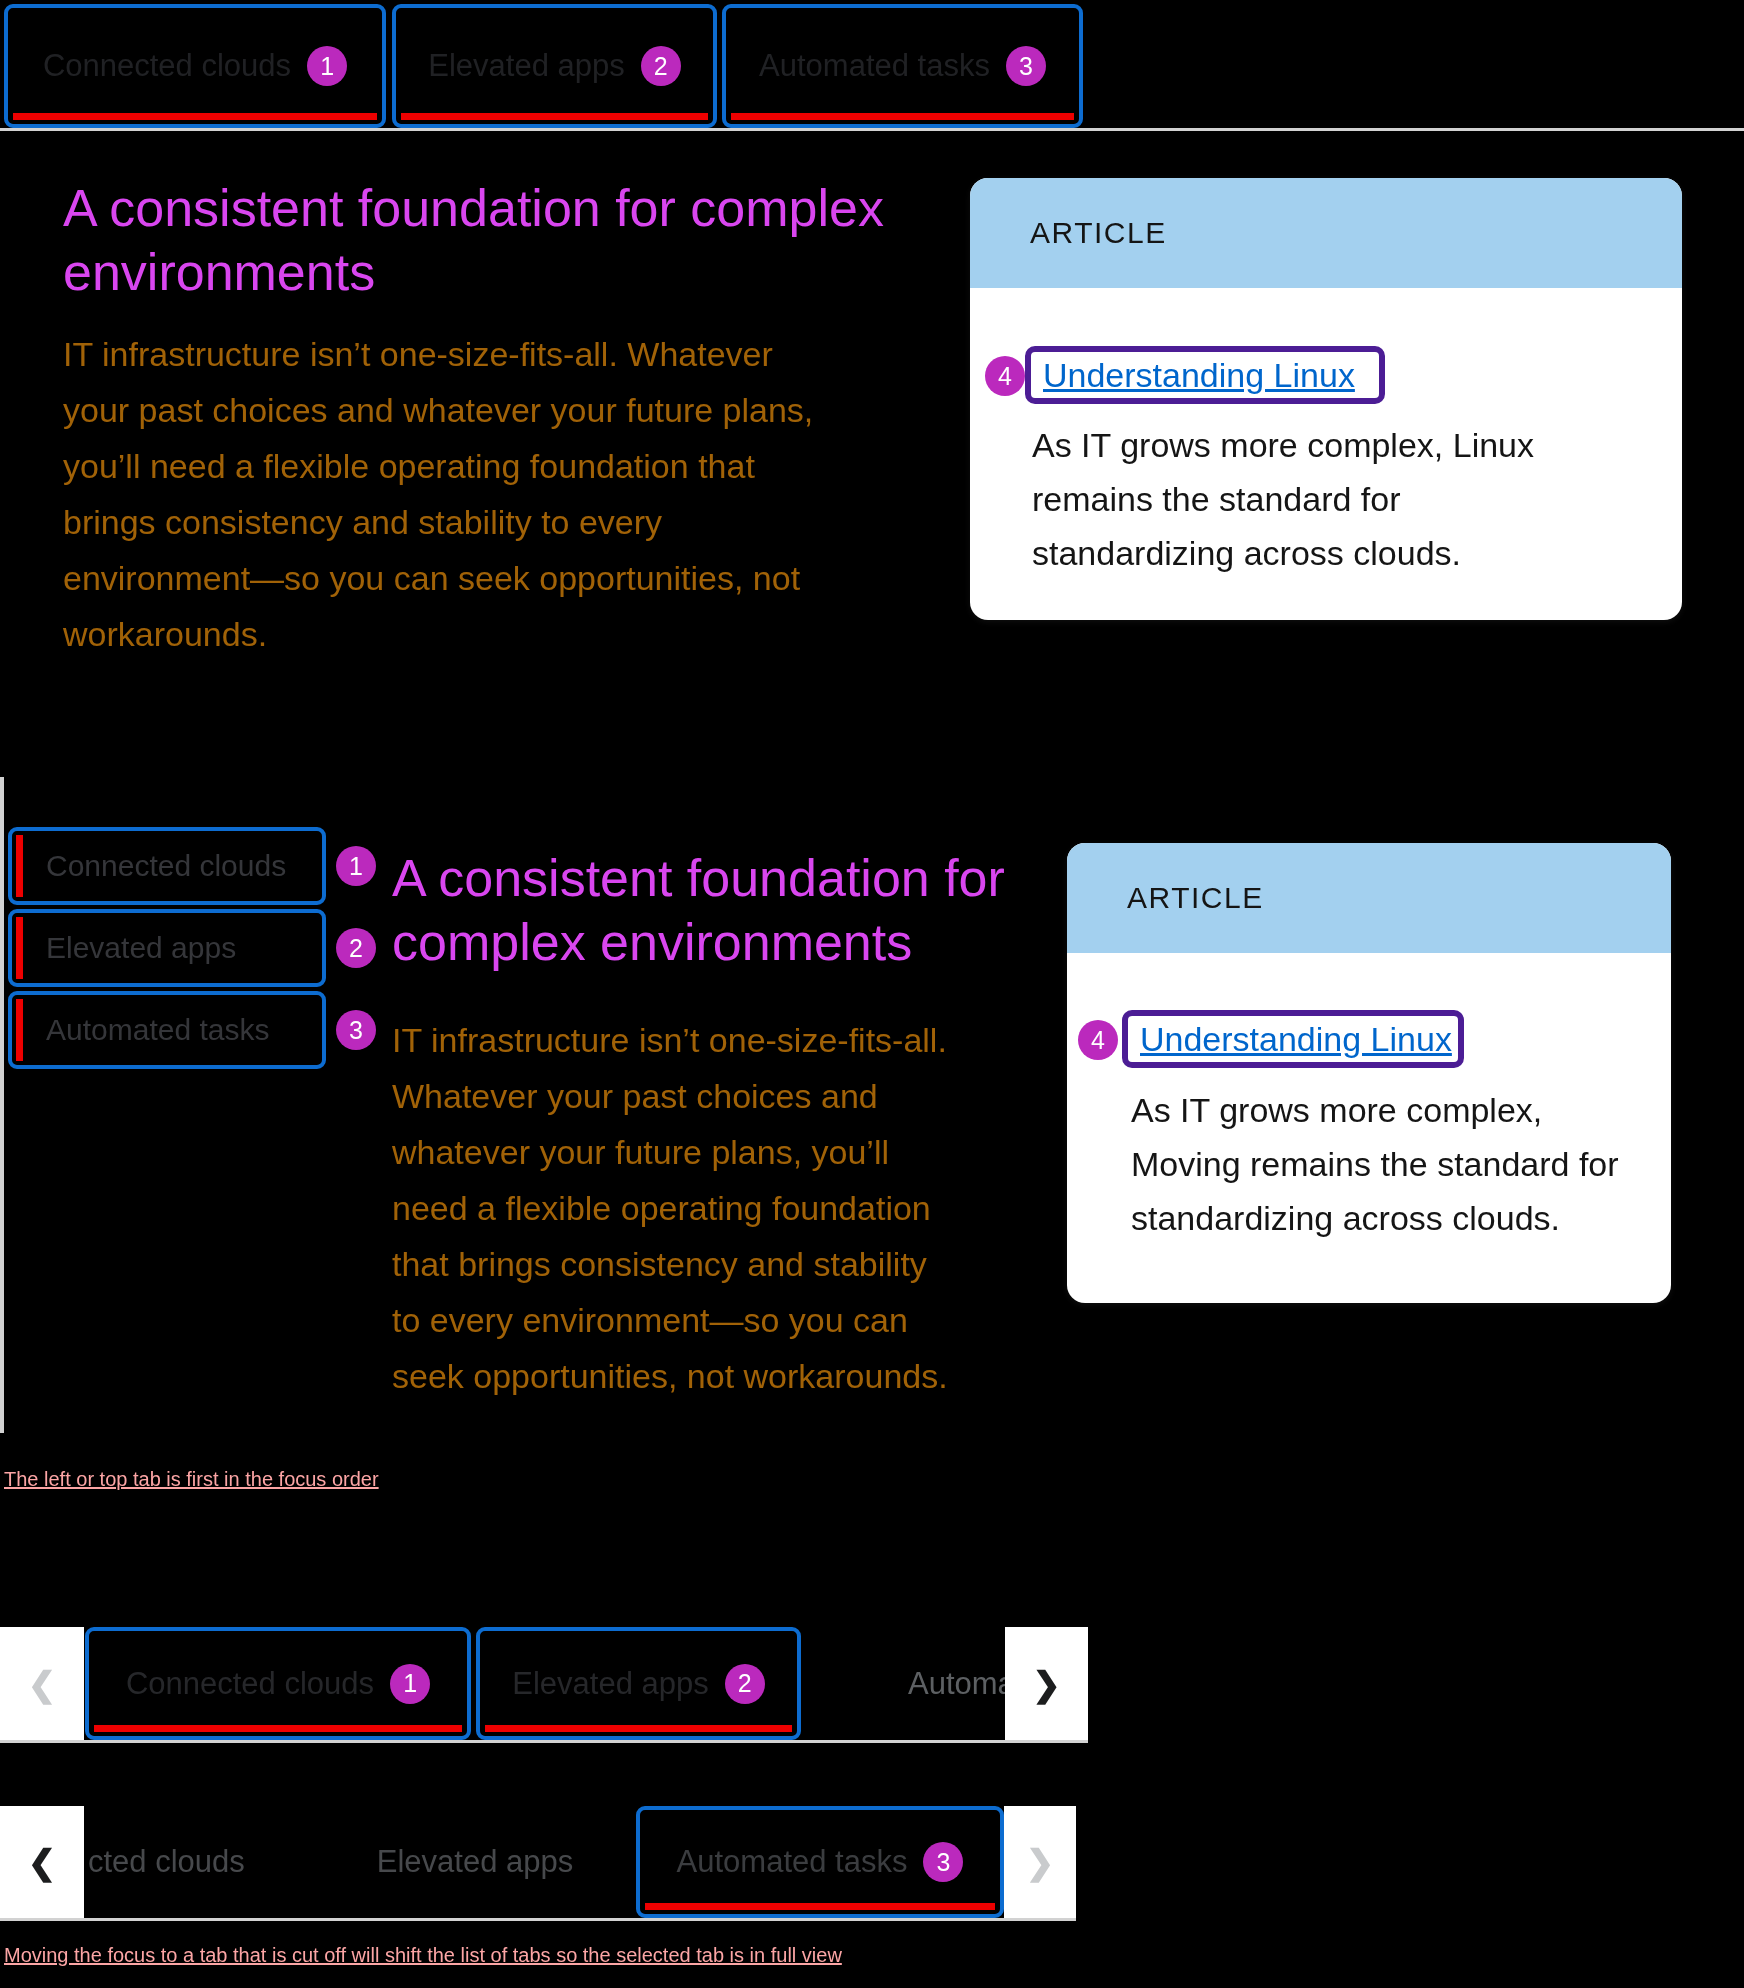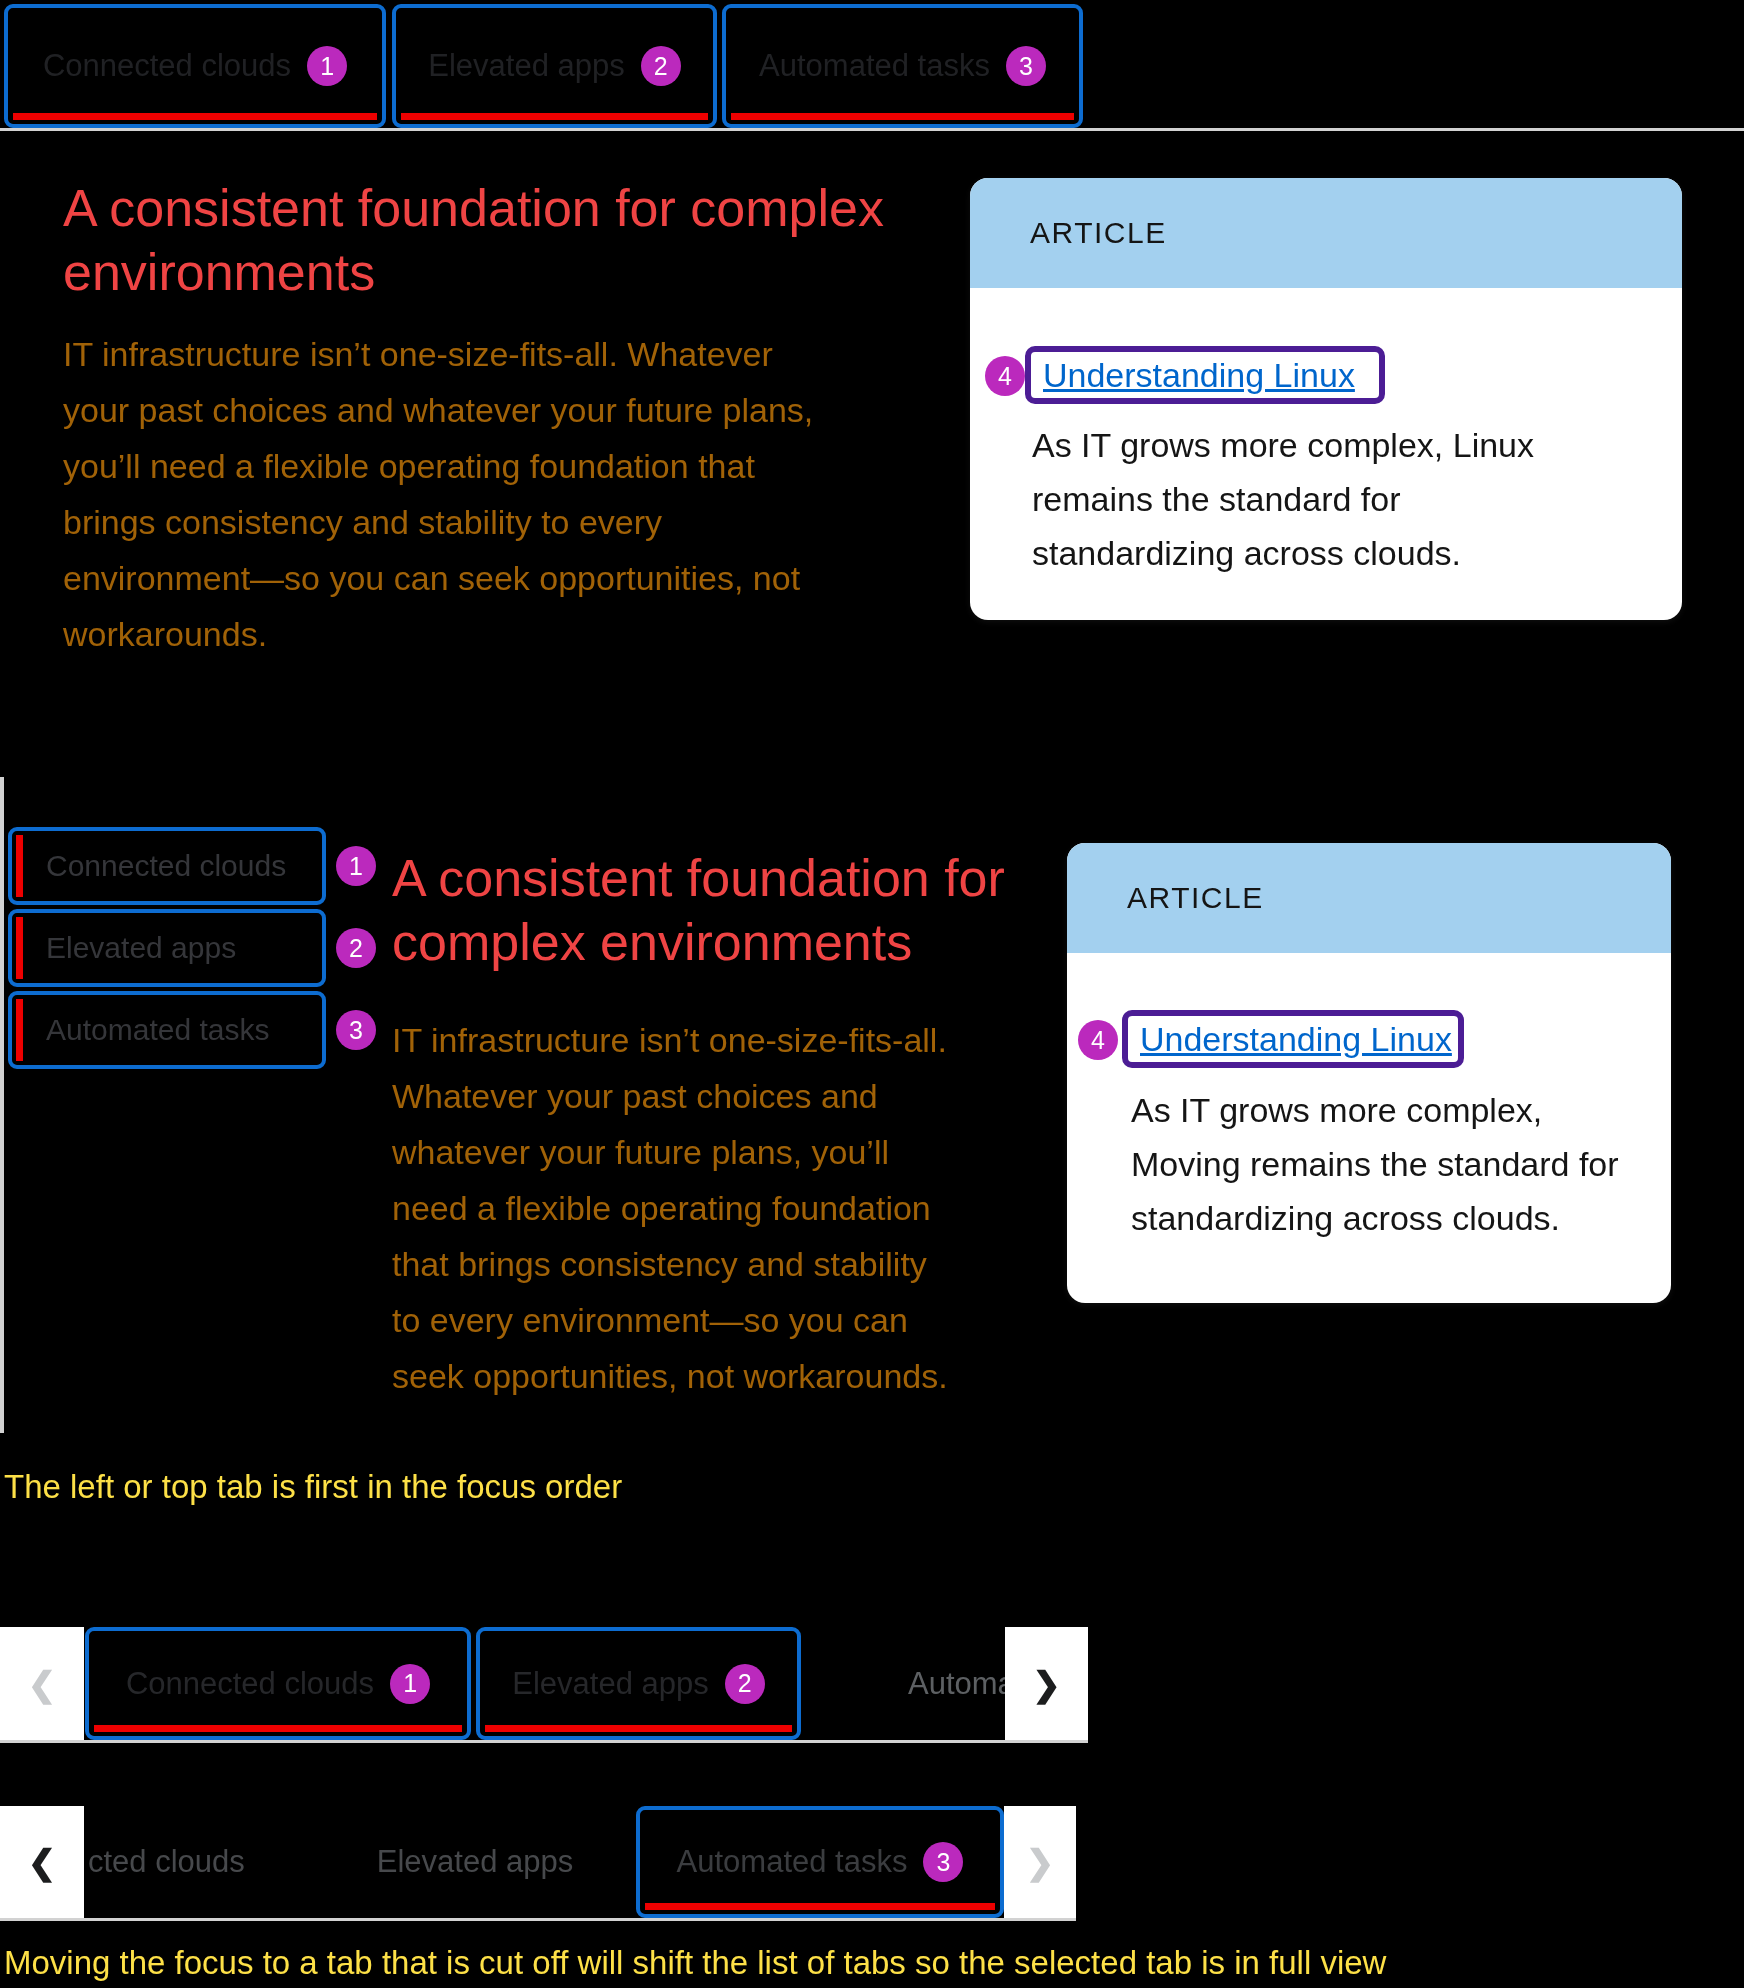--- a/index.html
+++ b/index.html
@@ -12,40 +12,40 @@
          display:flex;align-items:center;justify-content:center;font-size:25px;flex:0 0 auto;}
   .focus-ring{border:4px solid #0d6cd0;border-radius:9px;box-sizing:border-box;}
   .gray-line{background:#d2d2d2;}
 
   
   .ttab{top:4px;height:124px;display:flex;align-items:center;justify-content:center;gap:16px;
         font-size:31px;color:#202124;}
   .ttab .red-underline{position:absolute;left:5px;right:5px;bottom:4px;height:7px;background:#ee0000;}
 
   
-  .hero-h{font-size:52px;line-height:64px;font-weight:500;color:#ef4444;white-space:pre-line;}
+  .hero-h{font-size:52px;line-height:64px;font-weight:500;color:#d946ef;white-space:pre-line;}
   .hero-p{font-size:34px;line-height:56px;color:#a16207;white-space:pre-line;}
 
   
   .card{background:#fff;border-radius:18px;box-shadow:0 2px 6px rgba(255,255,255,0.06);}
   .card-header{position:absolute;left:0;top:0;right:0;height:110px;background:#a3d0ef;
                border-radius:18px 18px 0 0;display:flex;align-items:center;padding-left:60px;
                box-sizing:border-box;font-size:30px;letter-spacing:1.5px;color:#151515;}
   .link-box{position:absolute;height:58px;border:6px solid #4c1d95;border-radius:10px;
             display:flex;align-items:center;padding:0 12px;box-sizing:border-box;}
   .link-box a{font-size:34px;color:#0066cc;text-decoration:underline;white-space:nowrap;}
   .card-body{position:absolute;font-size:34px;line-height:54px;color:#151515;white-space:pre-line;}
 
   
   .vtab{left:8px;width:318px;height:78px;display:flex;align-items:center;padding-left:34px;
         font-size:30px;color:#35363a;}
   .vtab .red-leftbar{position:absolute;left:4px;top:4px;bottom:4px;width:7px;background:#ee0000;}
 
   
-  .caption{font-size:33px;color:#fde047;white-space:nowrap;}
+  .caption{font-size:20px;color:#fca5a5;white-space:nowrap;text-decoration:underline;}
 
   
   .scrollbar{border-bottom:3px solid #d2d2d2;}
   .scroll-btn{position:absolute;top:0;background:#fff;display:flex;align-items:center;
               justify-content:center;font-size:34px;font-weight:bold;}
   .stab{position:absolute;top:0;display:flex;align-items:center;justify-content:center;gap:16px;
         font-size:31px;}
   .stab .red-underline{position:absolute;left:5px;right:5px;bottom:4px;height:7px;background:#ee0000;}
   .cut-zone{position:absolute;top:0;overflow:hidden;display:flex;align-items:center;}
 </style>

